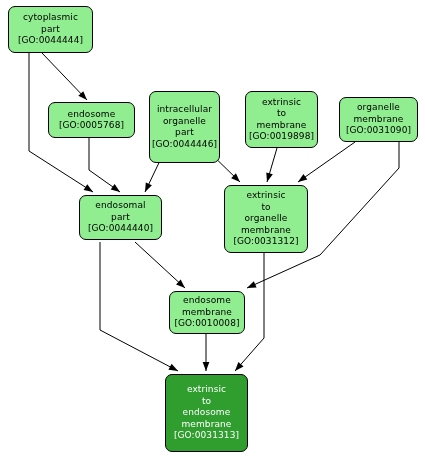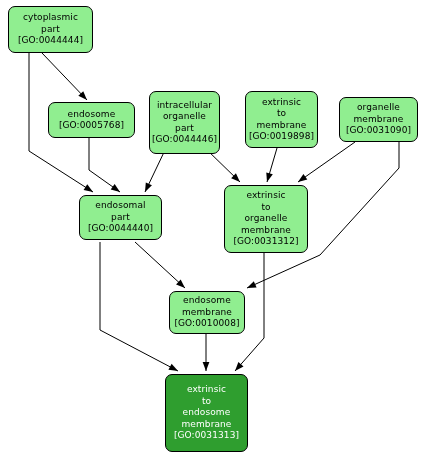--- a/index.html
+++ b/index.html
@@ -88,21 +88,21 @@
   <div id="node-layer">
       <div class="go-node light" title="GO:0044444" style="left: 8px; top: 6px; width: 85px; height: 47px;">
         <span class="line">cytoplasmic</span>
         <span class="line">part</span>
         <span class="line">[GO:0044444]</span>
       </div>
       <div class="go-node light" title="GO:0005768" style="left: 48px; top: 102px; width: 87px; height: 36px;">
         <span class="line">endosome</span>
         <span class="line">[GO:0005768]</span>
       </div>
-      <div class="go-node light" title="GO:0044446" style="left: 149px; top: 91px; width: 71px; height: 63px;">
+      <div class="go-node light" title="GO:0044446" style="left: 149px; top: 91px; width: 71px; height: 72px;">
         <span class="line">intracellular</span>
         <span class="line">organelle</span>
         <span class="line">part</span>
         <span class="line">[GO:0044446]</span>
       </div>
       <div class="go-node light" title="GO:0019898" style="left: 245px; top: 91px; width: 73px; height: 57px;">
         <span class="line">extrinsic</span>
         <span class="line">to</span>
         <span class="line">membrane</span>
         <span class="line">[GO:0019898]</span>

